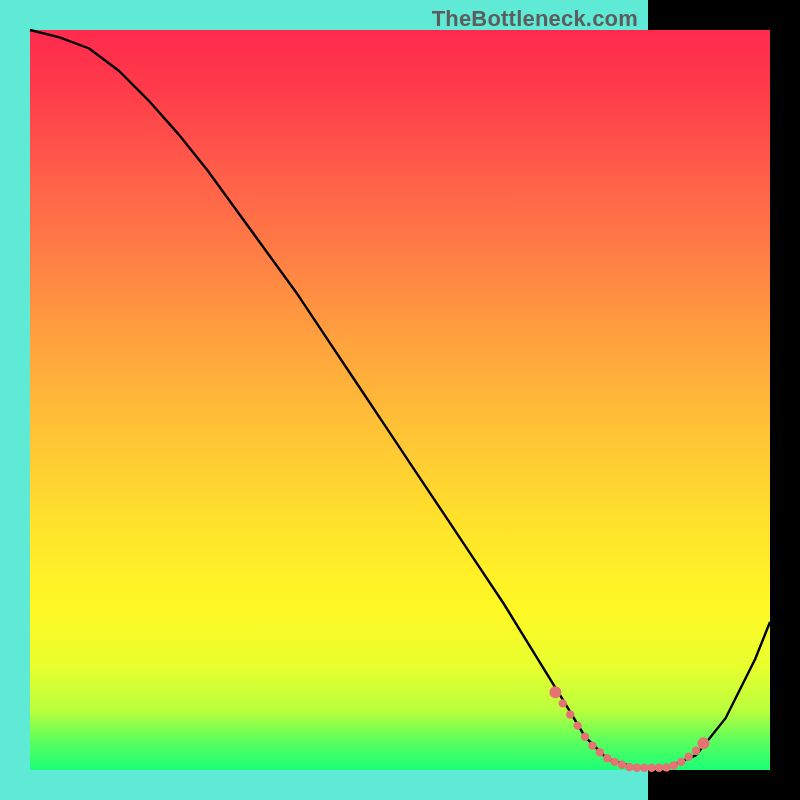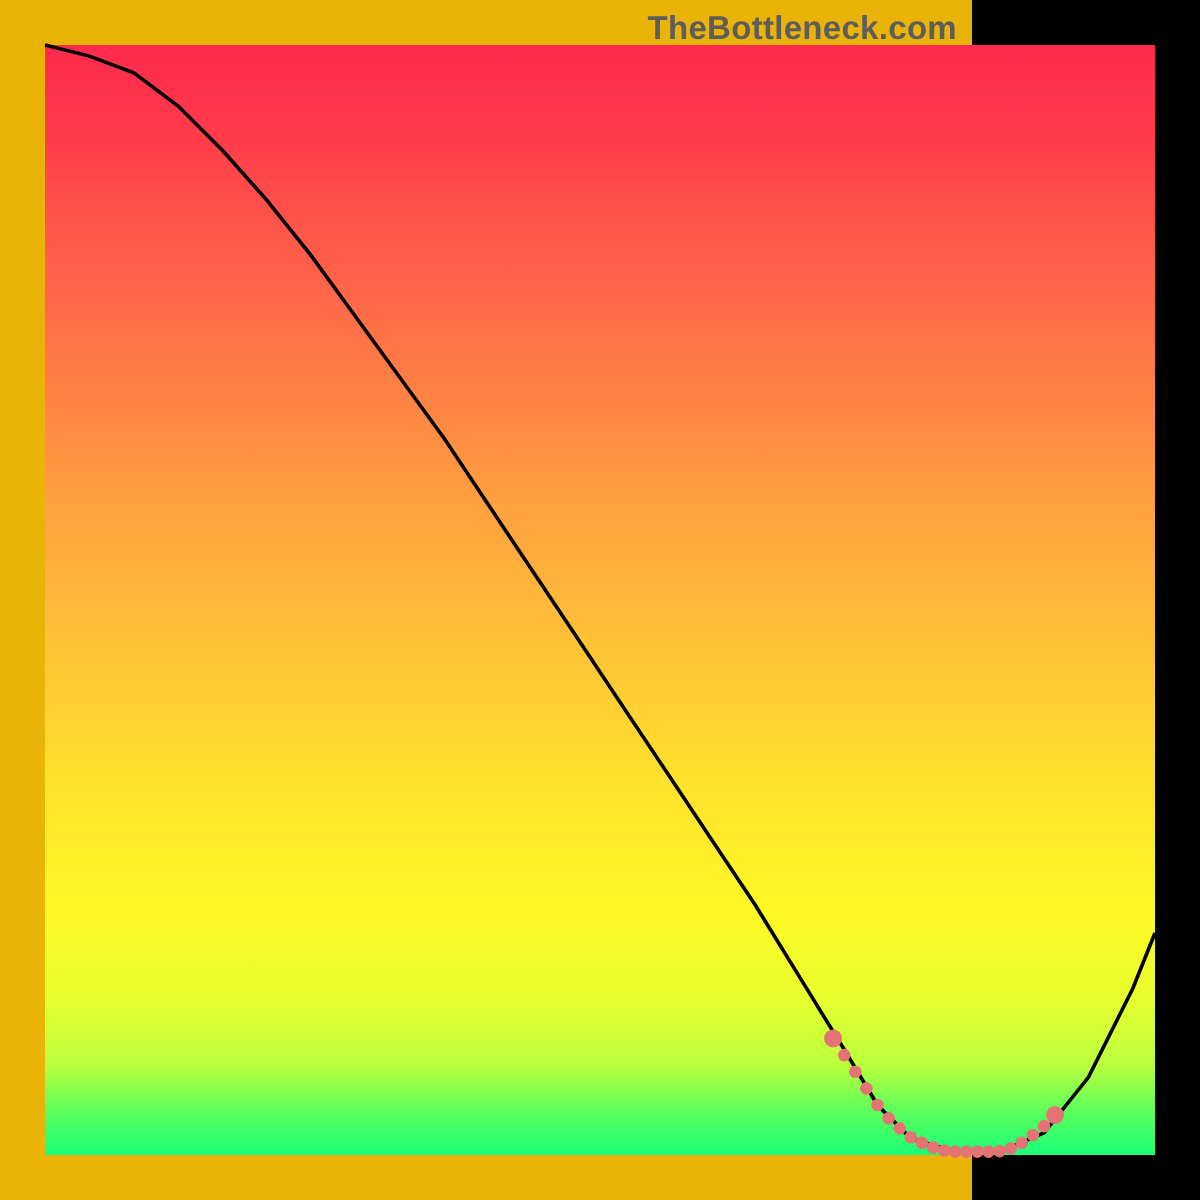--- a/index.html
+++ b/index.html
@@ -3,21 +3,21 @@
 <meta charset="utf-8">
 <style>
   * { margin: 0; padding: 0; box-sizing: border-box; }
   html, body { width: 800px; height: 800px; overflow: hidden; }
   body { background: #000; font-family: Arial, Helvetica, sans-serif; }
 
   .frame {
     position: absolute;
     left: 0; top: 0;
     width: 648px; height: 800px;
-    background: #eab308;
+    background: #5eead4;
   }
 
   .plot {
     position: absolute;
     left: 30px;
     top: 30px;
     width: 740px;
     height: 740px;
     background: linear-gradient(to bottom,
       #ff2a4d 0%,

